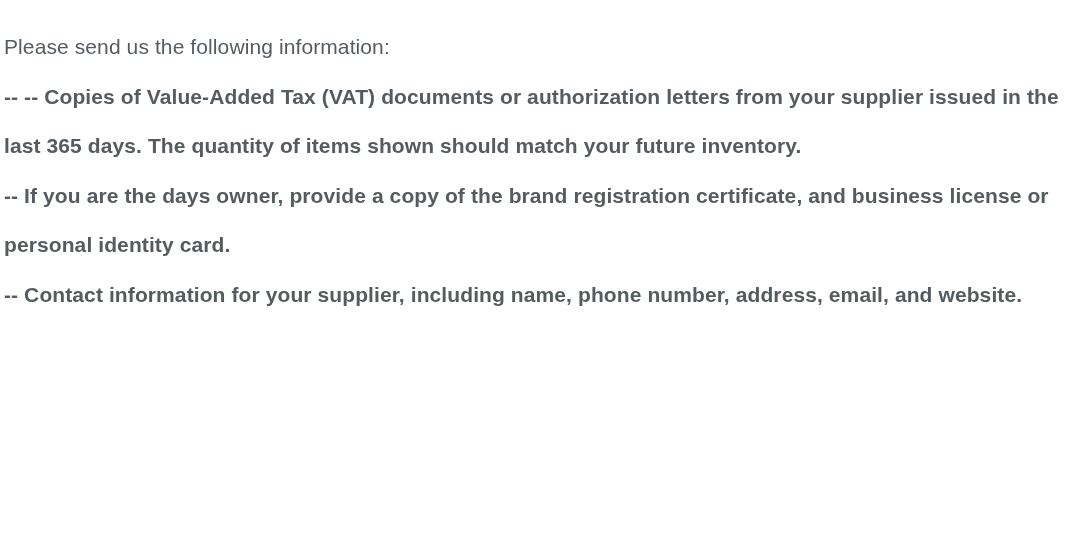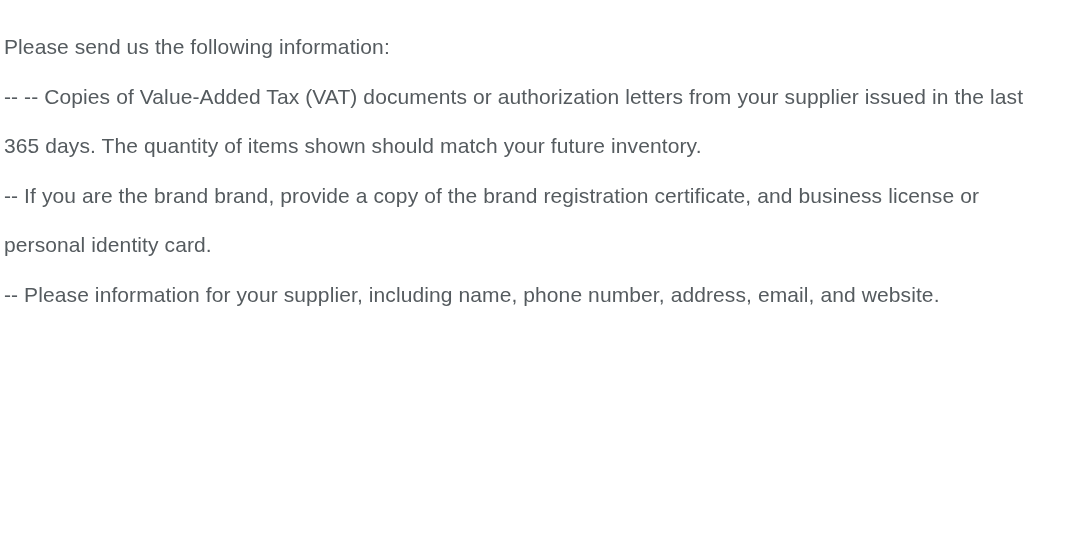--- a/index.html
+++ b/index.html
@@ -23,23 +23,24 @@
   .para {
     color: #555b5f;
     font-size: 21px;
     line-height: 49.5px;
     letter-spacing: 0.1px;
     margin: 0;
     white-space: pre-wrap;
   }
   .para + .para {
     margin-top: 0;
+    font-weight: bold;
   }
 </style>
 </head>
 <body>
 
 <div class="doc">
   <p class="para">Please send us the following information:</p>
   <p class="para">-- -- Copies of Value-Added Tax (VAT) documents or authorization letters from your supplier issued in the last 365 days. The quantity of items shown should match your future inventory.</p>
-  <p class="para">-- If you are the brand brand, provide a copy of the brand registration certificate, and business license or personal identity card.</p>
-  <p class="para">-- Please information for your supplier, including name, phone number, address, email, and website.</p>
+  <p class="para">-- If you are the days owner, provide a copy of the brand registration certificate, and business license or personal identity card.</p>
+  <p class="para">-- Contact information for your supplier, including name, phone number, address, email, and website.</p>
 </div>
 
 </body></html>

